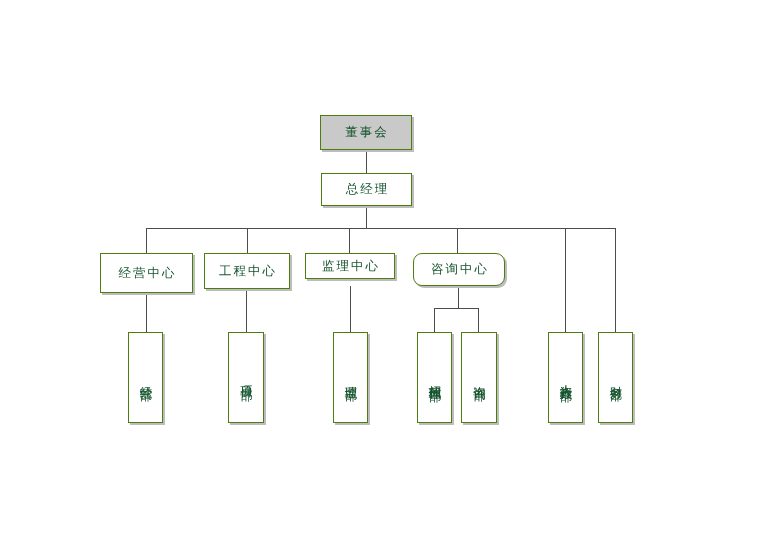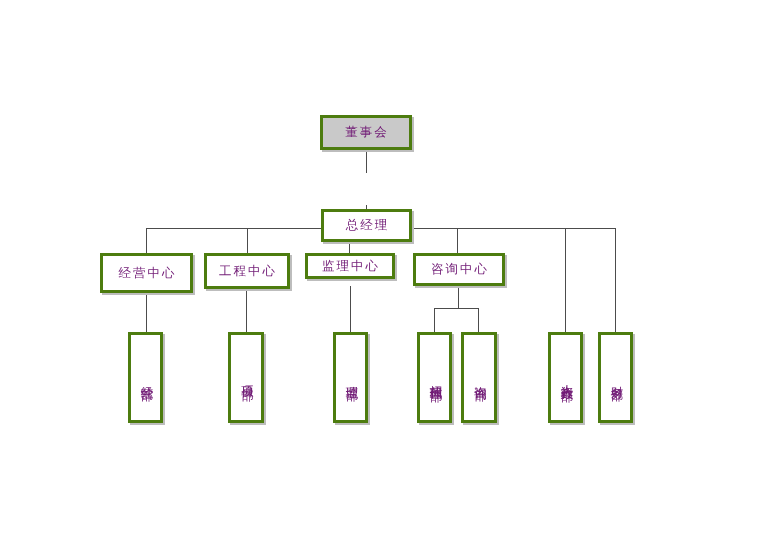--- a/index.html
+++ b/index.html
@@ -11,32 +11,31 @@
   .canvas {
     position: relative;
     width: 768px;
     height: 547px;
     background: #ffffff;
     overflow: hidden;
   }
   .node {
     position: absolute;
     box-sizing: border-box;
-    border: 3px solid #4d7c0f;
+    border: 1px solid #4d7c0f;
     background: #ffffff;
     box-shadow: 2px 2px 0 #bdbdbd;
     display: flex;
     align-items: center;
     justify-content: center;
     font-size: 12.5px;
-    color: #701a75;
+    color: #14532d;
     letter-spacing: 2px;
     text-indent: 2px; 
     white-space: nowrap;
-    font-family: Liberation Mono, monospace;
   }
   .node.board {
     background: #c9c9c9;
   }
   .vnode span {
     writing-mode: vertical-rl;
     text-orientation: upright;
     letter-spacing: 1px;
     text-indent: 0;
   }
@@ -64,34 +63,34 @@
   <div class="line" style="left:350px; top:286px; width:1px;  height:46px;"></div>
   <div class="line" style="left:458px; top:286px; width:1px;  height:22px;"></div>
   <div class="line" style="left:434px; top:308px; width:45px; height:1px;"></div>
   <div class="line" style="left:434px; top:309px; width:1px;  height:23px;"></div>
   <div class="line" style="left:478px; top:309px; width:1px;  height:23px;"></div>
 
   <div class="node board" style="left:320px; top:115px; width:92px; height:35px;">
     <span>董事会</span>
   </div>
 
-  <div class="node" style="left:321px; top:173px; width:91px; height:33px;margin-top:36px;">
+  <div class="node" style="left:321px; top:173px; width:91px; height:33px;">
     <span>总经理</span>
   </div>
 
   <div class="node" style="left:100px; top:253px; width:93px; height:40px;">
     <span>经营中心</span>
   </div>
   <div class="node" style="left:204px; top:253px; width:86px; height:36px;">
     <span>工程中心</span>
   </div>
   <div class="node" style="left:305px; top:253px; width:90px; height:26px;">
     <span>监理中心</span>
   </div>
-  <div class="node" style="left:413px; top:253px; width:92px; height:33px;">
+  <div class="node" style="left:413px; top:253px; width:92px; height:33px;border-radius:9px;">
     <span>咨询中心</span>
   </div>
 
   <div class="node vnode" style="left:128px; top:332px; width:35px; height:91px;">
     <span>经营部</span>
   </div>
   <div class="node vnode" style="left:228px; top:332px; width:36px; height:91px;">
     <span>项目部</span>
   </div>
   <div class="node vnode" style="left:333px; top:332px; width:35px; height:91px;">

